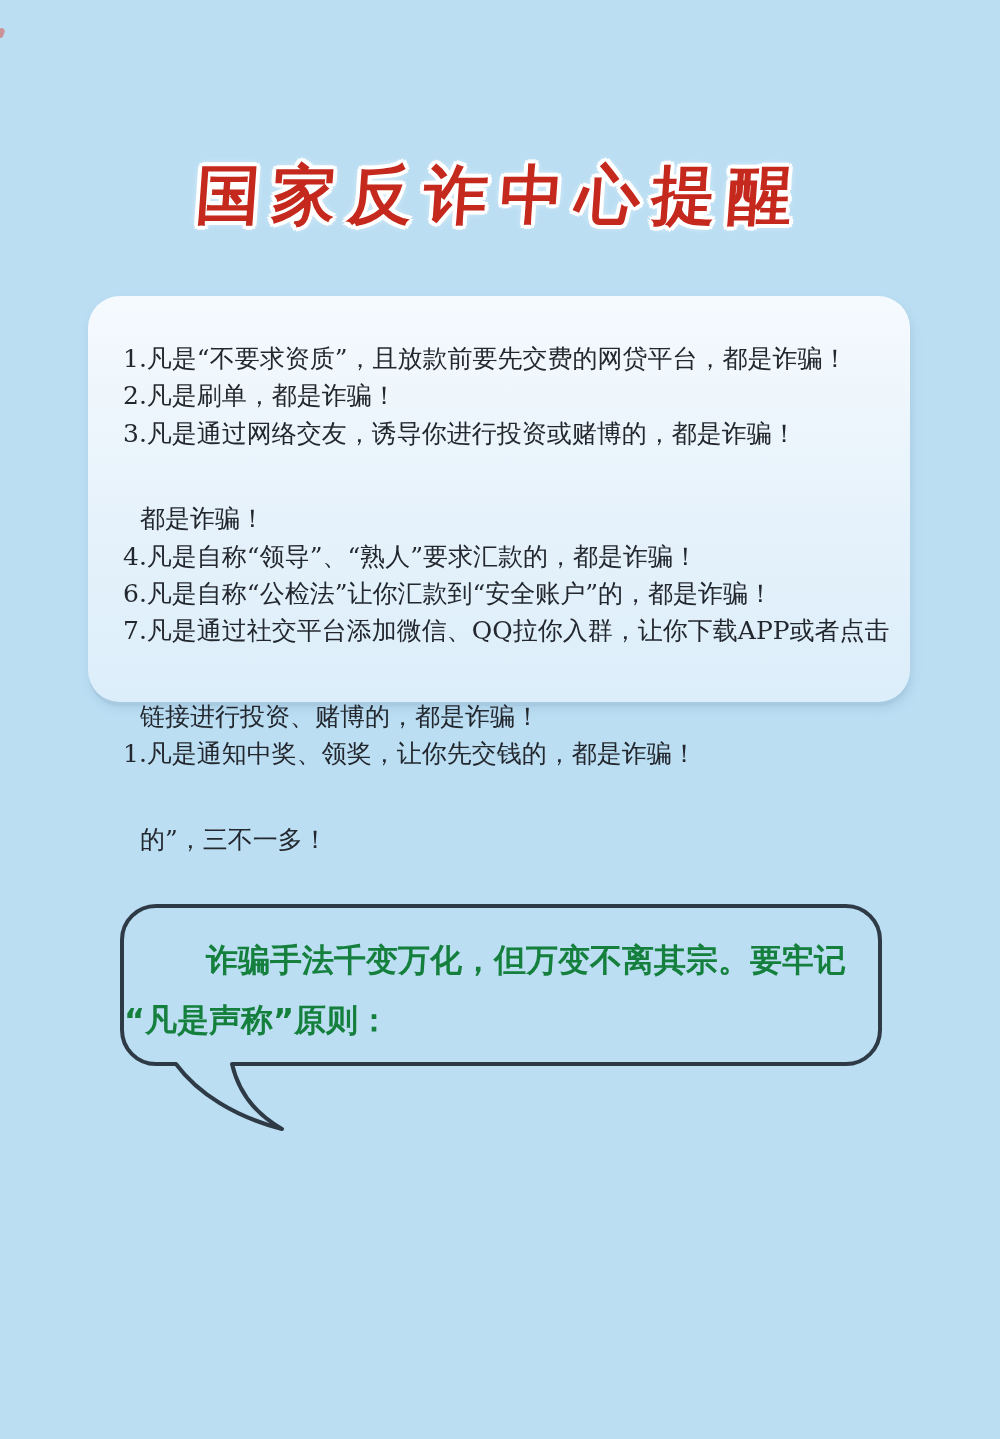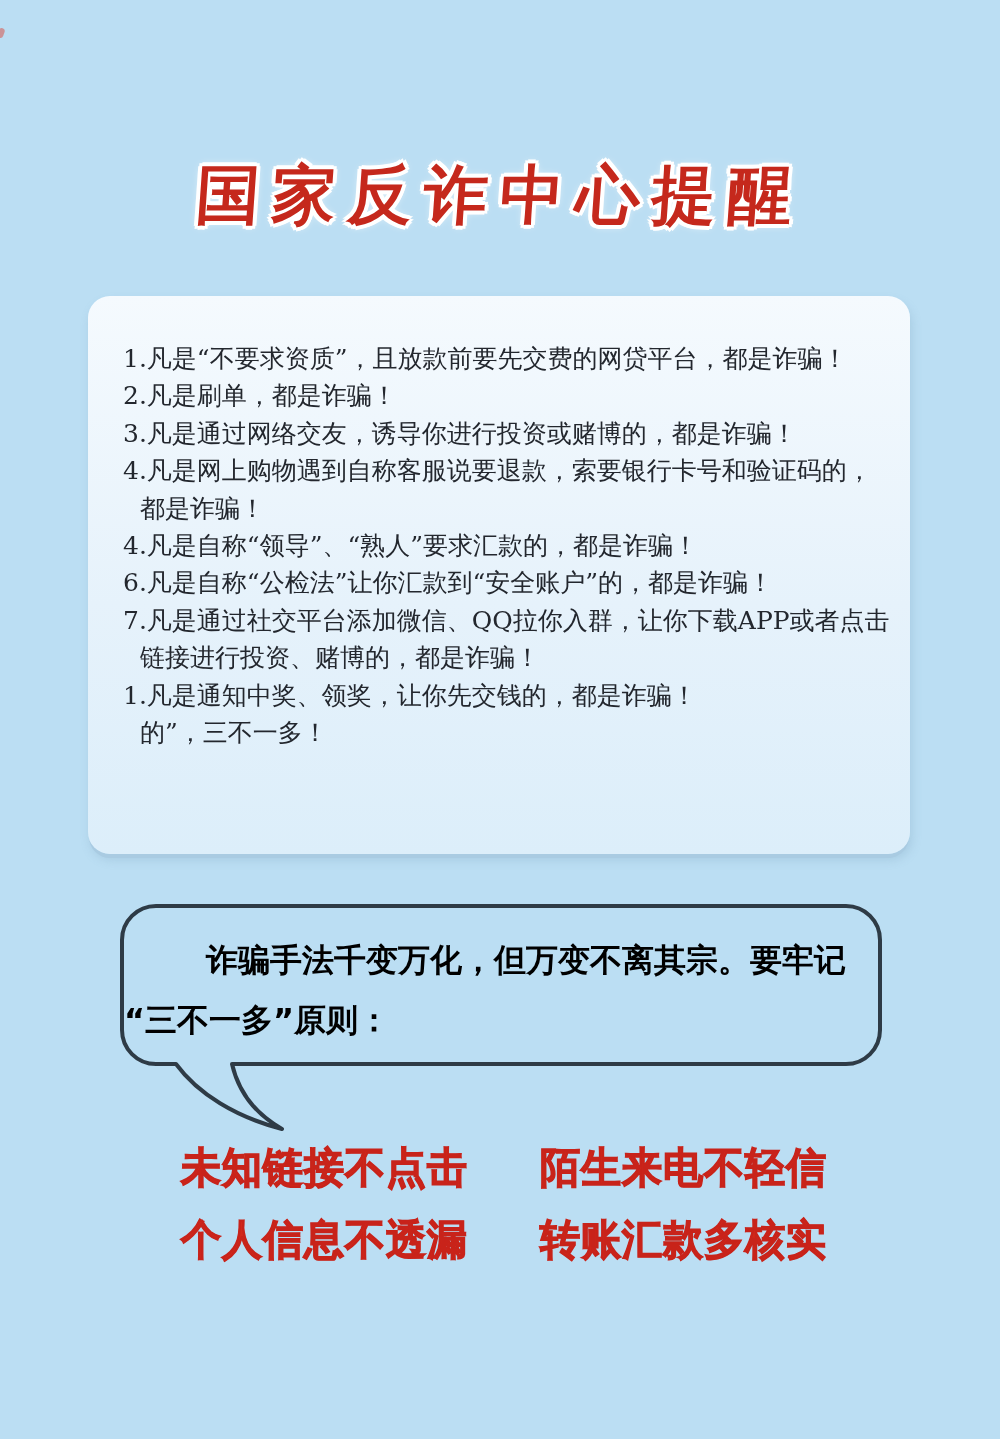--- a/index.html
+++ b/index.html
@@ -26,43 +26,43 @@
     text-shadow:
       -3px -3px 0 #ffffff, 3px -3px 0 #ffffff,
       -3px 3px 0 #ffffff, 3px 3px 0 #ffffff,
       -4px 0 0 #ffffff, 4px 0 0 #ffffff,
       0 -4px 0 #ffffff, 0 4px 0 #ffffff,
       0 0 10px #ffffff;
     transform:skewX(-4deg);
   }
   .warning-card{
     position:absolute;left:88px;top:296px;
-    width:822px;height:558px;
+    width:822px;height:406px;
     background:linear-gradient(180deg,#f5fafe 0%,#e6f2fb 55%,#dceefa 100%);
-    border-radius:22px;
+    border-radius:32px;
     box-shadow:0 5px 0 -1px #a9cbe2, 2px 6px 10px rgba(110,150,180,.25);
   }
   .card-lines{
     position:absolute;left:35px;top:44px;width:760px;
     font-family:"DejaVu Serif",serif;
     font-size:25px;
     line-height:37.4px;
     color:#23272e;
     white-space:nowrap;
   }
   .card-line{height:37.4px;}
-  .card-line.cont{padding-left:17px;}
+  .card-line.cont{padding-left:17px;margin-top:48px;}
   .bubble-svg{position:absolute;left:0;top:898px;width:1000px;height:245px;}
   .bubble-text{
     position:absolute;left:134px;top:930px;width:730px;
     font-family:"DejaVu Sans",sans-serif;
     font-weight:700;
     font-size:32px;
     line-height:60px;
-    color:#000000;
+    color:#15803d;
   }
   .bubble-text .l1{padding-left:72px;}
   .bubble-text .l2{margin-left:-10px;}
   .slogan-grid{
     position:absolute;left:181px;top:1140px;width:646px;
   }
   .slogan-row{
     display:flex;justify-content:space-between;
     margin-bottom:17px;
   }
@@ -83,21 +83,20 @@
 
   <div class="edge-speck"></div>
 
   <div class="poster-title">国家反诈中心提醒</div>
 
   <div class="warning-card">
     <div class="card-lines">
       <div class="card-line">1.凡是“不要求资质”，且放款前要先交费的网贷平台，都是诈骗！</div>
       <div class="card-line">2.凡是刷单，都是诈骗！</div>
       <div class="card-line">3.凡是通过网络交友，诱导你进行投资或赌博的，都是诈骗！</div>
-      <div class="card-line">4.凡是网上购物遇到自称客服说要退款，索要银行卡号和验证码的，</div>
       <div class="card-line cont">都是诈骗！</div>
       <div class="card-line">4.凡是自称“领导”、“熟人”要求汇款的，都是诈骗！</div>
       <div class="card-line">6.凡是自称“公检法”让你汇款到“安全账户”的，都是诈骗！</div>
       <div class="card-line">7.凡是通过社交平台添加微信、QQ拉你入群，让你下载APP或者点击</div>
       <div class="card-line cont">链接进行投资、赌博的，都是诈骗！</div>
       <div class="card-line">1.凡是通知中奖、领奖，让你先交钱的，都是诈骗！</div>
       <div class="card-line cont">的”，三不一多！</div>
     </div>
   </div>
 
@@ -112,27 +111,17 @@
              C 236 219 198 196 176 166
              L 156 166
              A 34 34 0 0 1 122 132
              L 122 42
              A 34 34 0 0 1 156 8
              Z" fill="none" stroke="#2e3b46" stroke-width="4" stroke-linejoin="round" stroke-linecap="round"></path>
   </svg>
 
   <div class="bubble-text">
     <div class="l1">诈骗手法千变万化，但万变不离其宗。要牢记</div>
-    <div class="l2">“三不一多”原则：</div>
+    <div class="l2">“凡是声称”原则：</div>
   </div>
 
-  <div class="slogan-grid">
-    <div class="slogan-row">
-      <div class="slogan">未知链接不点击</div>
-      <div class="slogan">陌生来电不轻信</div>
-    </div>
-    <div class="slogan-row">
-      <div class="slogan">个人信息不透漏</div>
-      <div class="slogan">转账汇款多核实</div>
-    </div>
-  </div>
 
 </div>
 
 </body></html>

